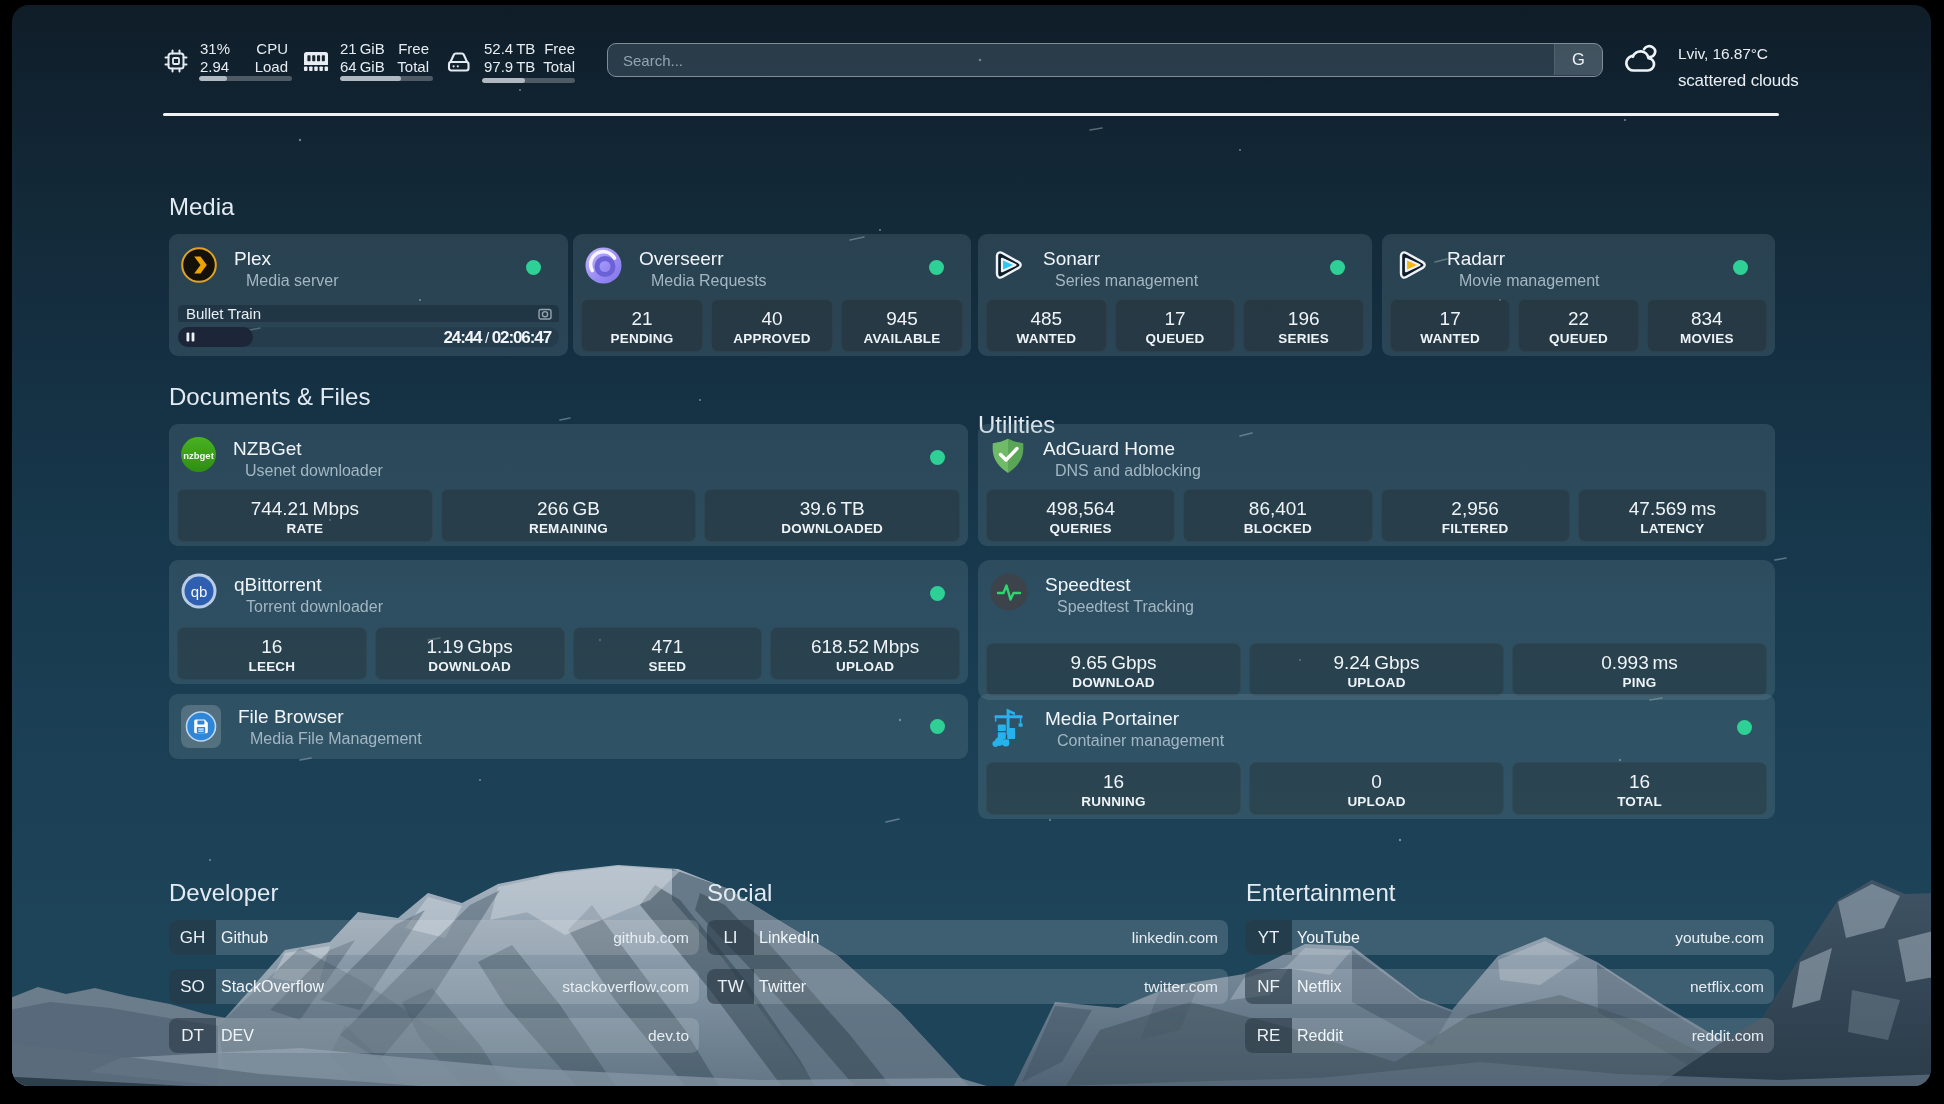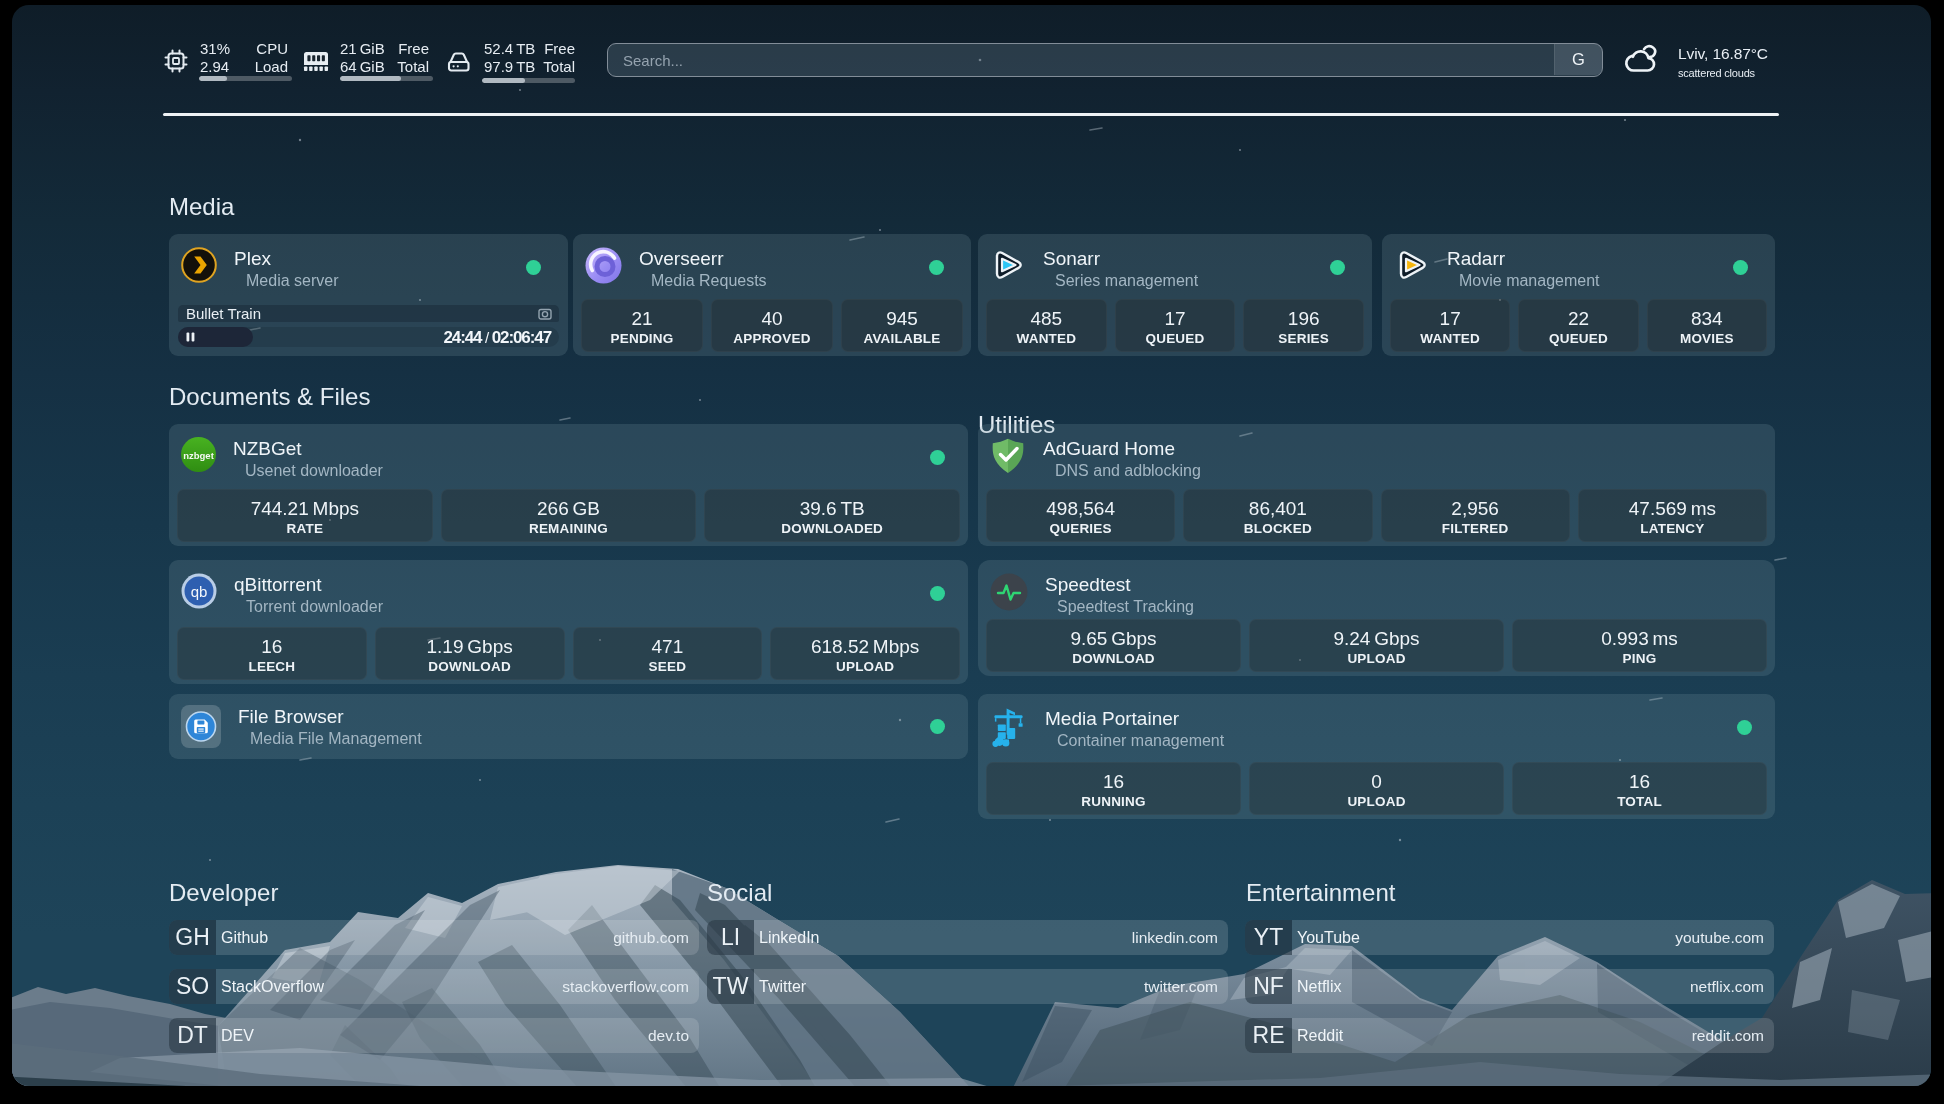--- a/index.html
+++ b/index.html
@@ -17,21 +17,21 @@
   .res{position:absolute;font-size:15px;line-height:17.5px;color:#e6ecf2;}
   .pbar{position:absolute;height:5px;border-radius:3px;background:#4e5a64;overflow:hidden;}
   .pbar i{display:block;height:100%;border-radius:3px;background:#b0b9c1;}
   #search{position:absolute;left:607px;top:43px;width:996px;height:34px;
           background:rgba(120,142,160,.26);border:1.5px solid #828d98;border-radius:9px;}
   #search .ph{position:absolute;left:15px;top:8px;font-size:15px;color:#95a3af;}
   #search .g{position:absolute;right:0;top:0;width:48px;height:31px;border-left:1px solid rgba(255,255,255,.09);
              border-radius:0 7px 7px 0;background:rgba(170,185,200,.18);
              text-align:center;line-height:31px;font-size:16.5px;color:#f0f4f8;}
   #weather{position:absolute;left:1678px;top:45px;font-size:15.5px;letter-spacing:-.1px;line-height:17px;color:#e8eef4;}
-  #weather .w2{font-size:11px;letter-spacing:-.2px;margin-top:3px;}
+  #weather .w2{font-size:17px;letter-spacing:-.2px;margin-top:10px;}
   #hr{position:absolute;left:163px;top:113px;width:1616px;height:2.5px;background:#eef2f5;border-radius:2px;}
 
   
   .stitle{position:absolute;font-size:24px;color:#e3ebf2;}
 
   .card{position:absolute;background:rgba(128,158,172,.20);border-radius:9px;}
   .hdr{position:absolute;left:12px;top:13px;display:flex;gap:17px;align-items:flex-start;}
   .hdr .t1{font-size:19px;line-height:23px;color:#f0f5f9;}
   .hdr .t2{font-size:16px;line-height:19px;color:#a3b6c3;margin-top:1px;margin-left:12px;}
   .dot{position:absolute;width:15px;height:15px;border-radius:50%;background:#2fd096;right:27px;top:26px;}
@@ -48,21 +48,21 @@
   #np .row1 .nm{position:absolute;left:8px;top:0px;font-size:15px;color:#e9eff4;}
   #np .row2{position:absolute;left:0;right:0;top:22px;height:20px;background:rgba(8,17,27,.16);border-radius:10px;}
   #np .pill{position:absolute;left:0px;top:0px;width:75px;height:20px;border-radius:10px;background:#1d2638;}
   #np .tm{position:absolute;right:8px;top:1px;font-size:17px;font-weight:bold;letter-spacing:-1.1px;color:#f2f6fa;}
 
   
   .bmrow{position:absolute;height:35px;border-radius:8px;overflow:hidden;display:flex;
          background:rgba(255,255,255,.145);font-size:16px;align-items:center;}
   .bmrow .ab{width:47px;align-self:stretch;background:rgba(13,30,44,.52);
              display:flex;align-items:center;justify-content:center;
-             font-size:23px;color:#eaf0f5;flex:none;}
+             font-size:17px;color:#eaf0f5;flex:none;}
   .bmrow .nm{padding-left:5px;color:#f0f5f9;}
   .bmrow .url{margin-left:auto;padding-right:10px;font-size:15.5px;color:#e6edf3;}
 </style>
 </head>
 <body>
 <div id="screen">
   <svg id="bgsvg" viewBox="0 0 1944 1104" preserveAspectRatio="none">
     <defs>
       <linearGradient id="mg1" x1="0" y1="0" x2="0" y2="1">
         <stop offset="0" stop-color="#a9b5c1"></stop>
@@ -493,21 +493,21 @@
             <div class="v">471</div>
             <div class="l">SEED</div>
           </div>
         <div class="stat">
             <div class="v">618.52 Mbps</div>
             <div class="l">UPLOAD</div>
           </div>
       </div>
     </div>
 
-    <div class="card" style="left:978px;top:560px;width:797px;height:116px;border-radius:12px;">
+    <div class="card" style="left:978px;top:560px;width:797px;height:140px;border-radius:12px;">
       <div class="hdr">
         <svg width="38" height="38" viewBox="0 0 38 38">
           <circle cx="19" cy="19" r="18.5" fill="#3c434b"></circle>
           <path d="M8,20 H13.5 L16.5,12.5 L20.5,26.5 L23.5,20 H30" stroke="#2ed573" stroke-width="2.4" fill="none" stroke-linecap="round" stroke-linejoin="round"></path>
         </svg>
         <div>
             <div class="t1">Speedtest</div>
             <div class="t2">Speedtest Tracking</div>
           </div>
       </div>

